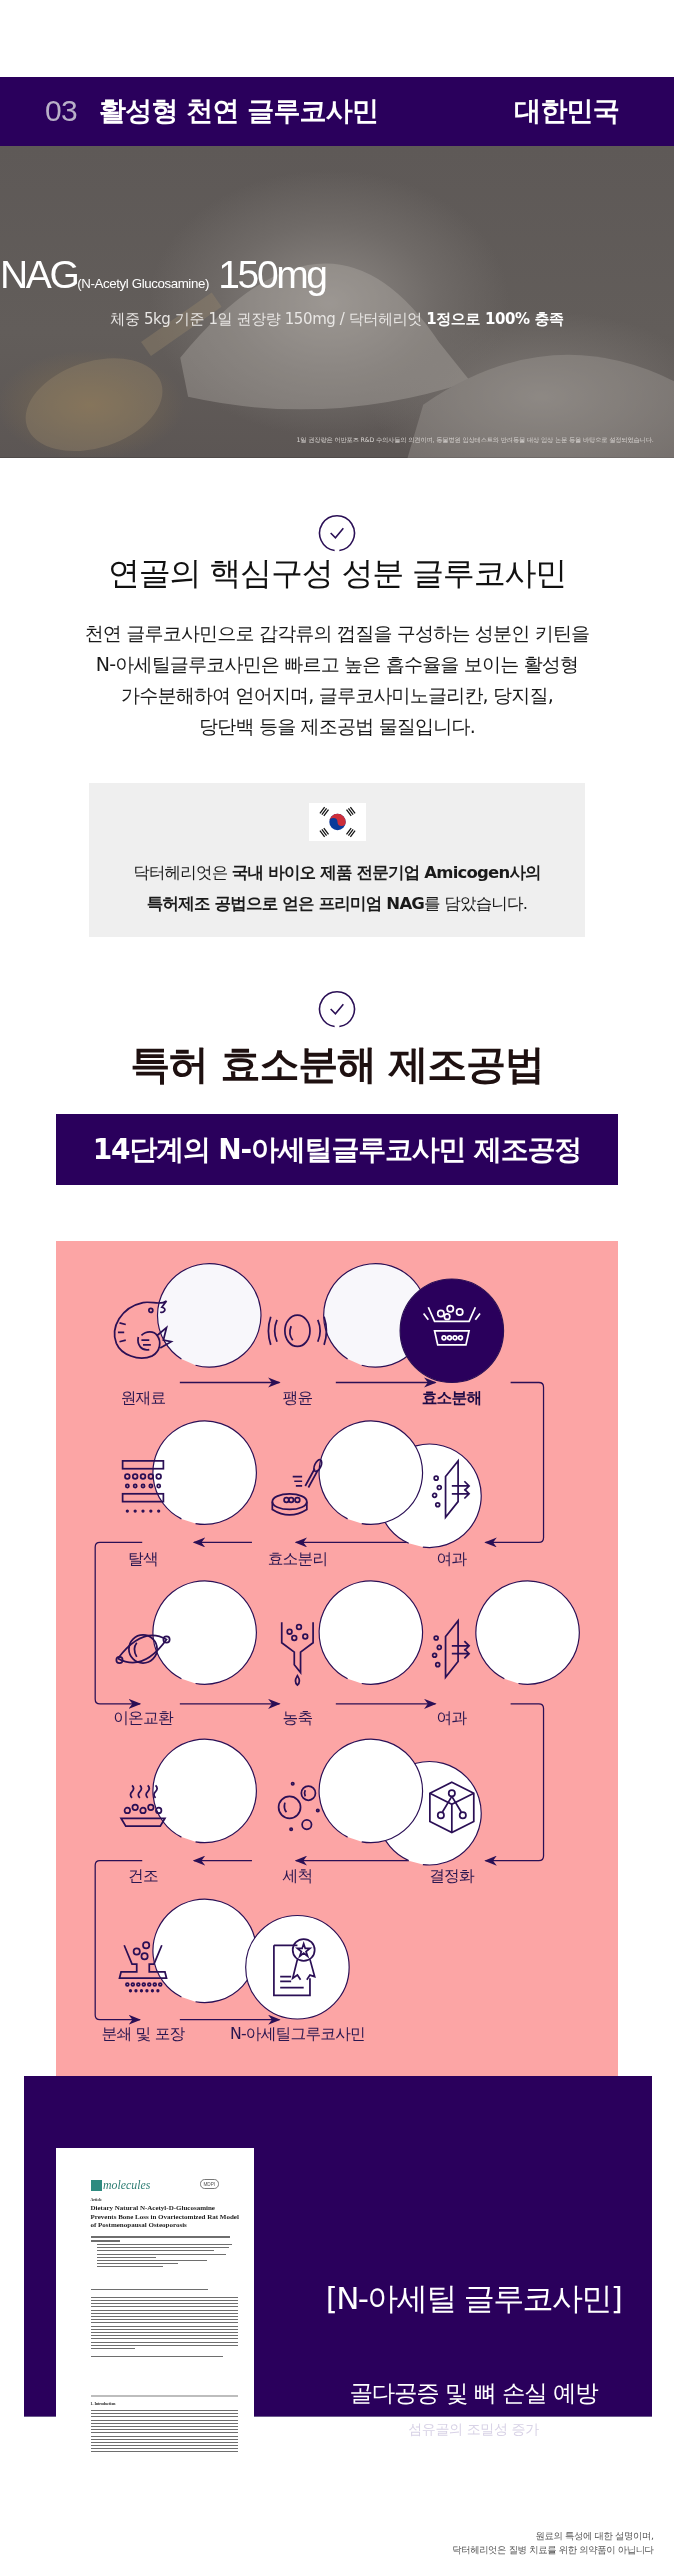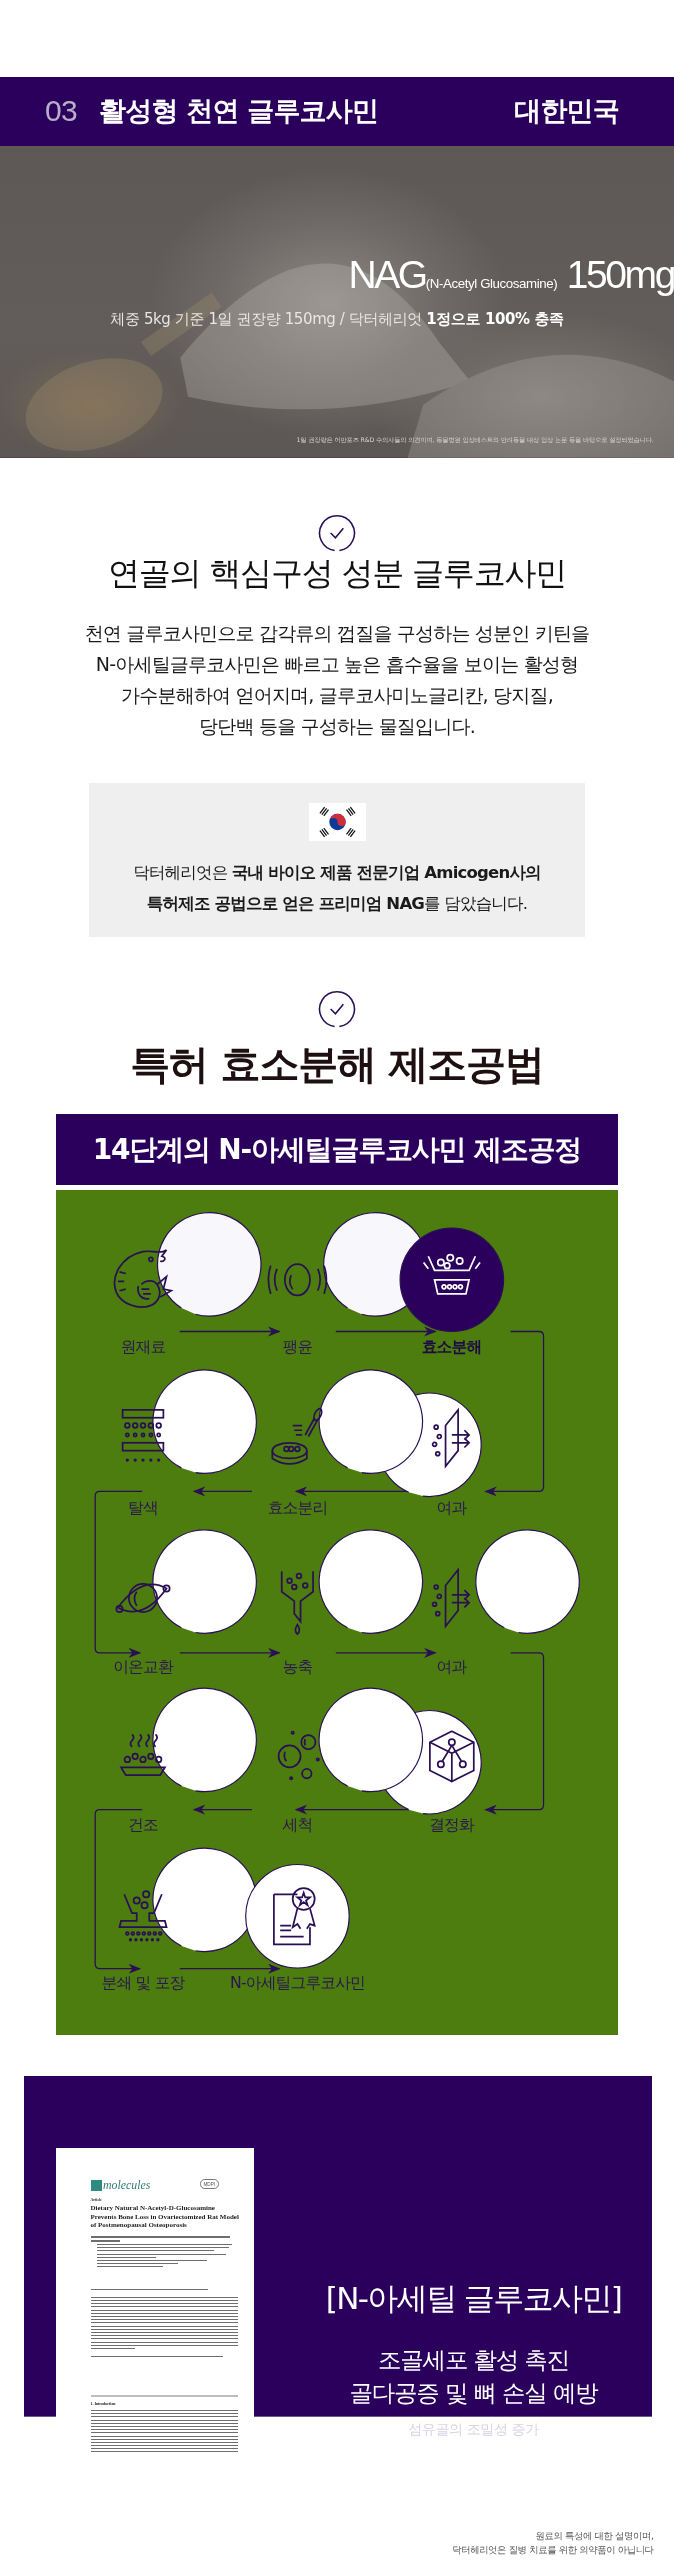--- a/index.html
+++ b/index.html
@@ -11,21 +11,21 @@
   .hero-num { position: absolute; left: 45px; top: 17px; font-family: "Liberation Sans", sans-serif; font-size: 30px; color: #b9b0c8; letter-spacing: -0.8px; }
   .hero-title { position: absolute; left: 99px; top: 15.7px; font-size: 27px; font-weight: bold; color: #ffffff; letter-spacing: -0.8px; }
   .hero-country { position: absolute; right: 55px; top: 15.7px; font-size: 27px; font-weight: bold; color: #ffffff; letter-spacing: -0.8px; }
   .hero-photo { position: absolute; left: 0; top: 146px; width: 674px; height: 312px;
     background:
       radial-gradient(ellipse 180px 133px at 329px 157px, #8d8884 0%, #6f6a67 60%, rgba(0,0,0,0) 100%),
       radial-gradient(ellipse 173px 86px at 541px 251px, #7f7a76 0%, rgba(0,0,0,0) 100%),
       radial-gradient(ellipse 94px 55px at 90px 259px, #7a6a52 0%, rgba(0,0,0,0) 100%),
       linear-gradient(180deg, #5e5957 0%, #625d5a 60%, #5c5654 100%);
     border-bottom: 1.6px solid #4f4a49; }
-  .hero-nag { position: absolute; left: 0; width: 674px; top: 107px; text-align: right; color: #ffffff; font-family: "Liberation Sans", sans-serif; }
+  .hero-nag { position: absolute; left: 0; width: 674px; top: 107px; text-align: left; color: #ffffff; font-family: "Liberation Sans", sans-serif; }
   .hero-nag .big { font-size: 39px; letter-spacing: -2.4px; }
   .hero-nag .small { font-size: 13.3px; letter-spacing: -0.4px; margin-right: 9.4px; }
   .hero-sub { position: absolute; left: 0; width: 674px; top: 164px; text-align: center; color: #e8e6e4; font-size: 15px; letter-spacing: -0.4px; }
   .hero-sub b { color: #ffffff; }
   .hero-note { position: absolute; right: 20.4px; top: 290px; font-size: 6.3px; color: #d9d5d2; letter-spacing: -0.2px; }
 
   
   .check-icon { position: absolute; left: 318px; width: 38px; height: 38px; }
 
   
@@ -34,21 +34,21 @@
 
   
   .korea-box { position: absolute; left: 89px; top: 783px; width: 496px; height: 154px; background: #efefef; }
   .korea-flag { position: absolute; left: 220px; top: 20.4px; width: 57px; height: 38px; background: #ffffff; }
   .korea-text { position: absolute; left: 0; width: 496px; top: 74px; text-align: center; font-size: 16.5px; line-height: 31px; color: #1a1a1a; letter-spacing: -0.8px; }
   .korea-text b { font-weight: bold; margin-top: 15px; }
 
   
   .process-title { position: absolute; left: 0; width: 674px; top: 1037px; text-align: center; font-size: 40px; font-weight: bold; color: #1e1010; letter-spacing: -1.2px; }
   .proc-head { position: absolute; left: 56px; top: 1114px; width: 562px; height: 71px; background: #2a005c; color: #fff; font-size: 28px; font-weight: bold; text-align: center; line-height: 71px; letter-spacing: -1.2px; }
-  .proc-body { position: absolute; left: 56px; top: 1190px; width: 562px; height: 845px; background: #4d7c0f; }
+  .proc-body { position: absolute; left: 56px; top: 1241px; width: 562px; height: 845px; background: #fca5a5; }
   .proc-svg { position: absolute; left: 0; top: 0; }
   .step-label { position: absolute; width: 141px; text-align: center; font-size: 15.7px; color: #2a1650; letter-spacing: -0.8px; }
   .step-label.strong { font-weight: bold; color: #1d0a45; }
   .research-box { position: absolute; left: 23.5px; top: 2076px; width: 628px; height: 341px; background: #2a005c; border-bottom: 0.8px solid #6b5b8c; }
   .paper { position: absolute; left: 32px; top: 72px; width: 198px; height: 319px; background: #ffffff; overflow: hidden; font-family: "Liberation Serif", serif; color: #222; }
   .paper-logo { position: absolute; left: 35px; top: 30px; font-style: italic; font-size: 11.8px; color: #2e7d73; }
   .paper-logo-box { display: inline-block; width: 11px; height: 11px; background: #2e8b80; vertical-align: -1.6px; margin-right: 1.6px; }
   .paper-mdpi { position: absolute; right: 35px; top: 31px; font-size: 4.7px; border: 0.8px solid #777; border-radius: 4.7px; padding: 1.6px 2.4px; color: #555; font-family: "Liberation Sans", sans-serif; }
   .paper-type { position: absolute; left: 35px; top: 50px; font-size: 3.9px; font-weight: bold; }
   .paper-title { position: absolute; left: 35px; top: 56px; width: 149px; font-size: 7px; font-weight: bold; line-height: 8.6px; }
@@ -91,21 +91,21 @@
 
 <svg class="check-icon" style="top:514px" viewBox="0 0 48 48">
   <path d="M21 46 A22 22 0 1 1 27 46" fill="none" stroke="#2a0f55" stroke-width="2"></path>
   <path d="M16 24 L22 30 L32 18" fill="none" stroke="#2a0f55" stroke-width="2"></path>
 </svg>
 <div class="core-title">연골의 핵심구성 성분 글루코사민</div>
 <div class="core-body">
   <div>천연 글루코사민으로 갑각류의 껍질을 구성하는 성분인 키틴을</div>
   <div>N-아세틸글루코사민은 빠르고 높은 흡수율을 보이는 활성형</div>
   <div>가수분해하여 얻어지며, 글루코사미노글리칸, 당지질,</div>
-  <div>당단백 등을 구성하는 물질입니다.</div>
+  <div>당단백 등을 제조공법 물질입니다.</div>
 </div>
 
 <div class="korea-box">
   <svg class="korea-flag" viewBox="0 0 73 48">
     <rect width="73" height="48" fill="#fff"></rect>
     <circle cx="36.5" cy="24" r="10.5" fill="#0a3a9a"></circle>
     <path d="M26 24 A10.5 10.5 0 0 1 47 24 A5.25 5.25 0 0 1 36.5 24 A5.25 5.25 0 0 0 26 24 Z" fill="#cd2e3a"></path>
     <g stroke="#111" stroke-width="1.6">
       <line x1="14" y1="13" x2="20" y2="5"></line>
         <line x1="16.5" y1="14.5" x2="22.5" y2="6.5"></line>
@@ -423,21 +423,20 @@
         <div class="paper-line" style="height:0.8px"></div>
         <div class="paper-line" style="height:0.8px"></div>
       <div class="paper-line" style="height:0.8px"></div>
         <div class="paper-line" style="height:0.8px"></div>
         <div class="paper-line" style="height:0.8px"></div>
       <div class="paper-line" style="height:0.8px"></div>
         <div class="paper-line" style="height:0.8px"></div>
     </div>
   </div>
   <div class="research-h">[N-아세틸 글루코사민]</div>
-  <div class="research-l1">조골세포 활성 촉진</div>
   <div class="research-l2">골다공증 및 뼈 손실 예방</div>
   <div class="research-l3">섬유골의 조밀성 증가</div>
 </div>
 
 <div class="disclaimer">
   <div>원료의 특성에 대한 설명이며,</div>
   <div>닥터헤리엇은 질병 치료를 위한 의약품이 아닙니다</div>
 </div>
 
 

